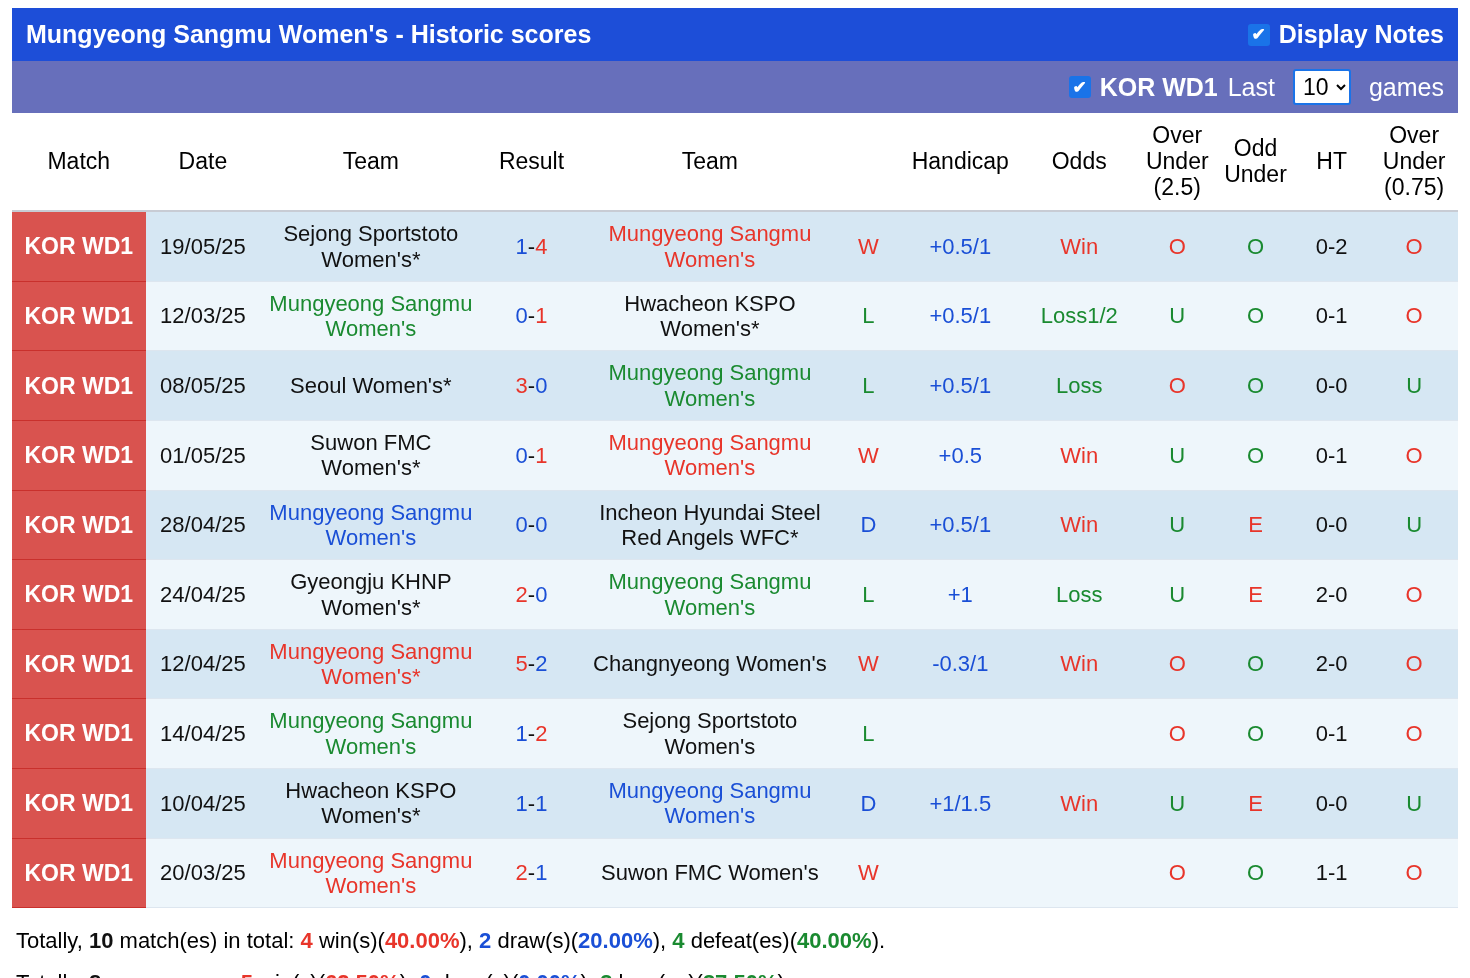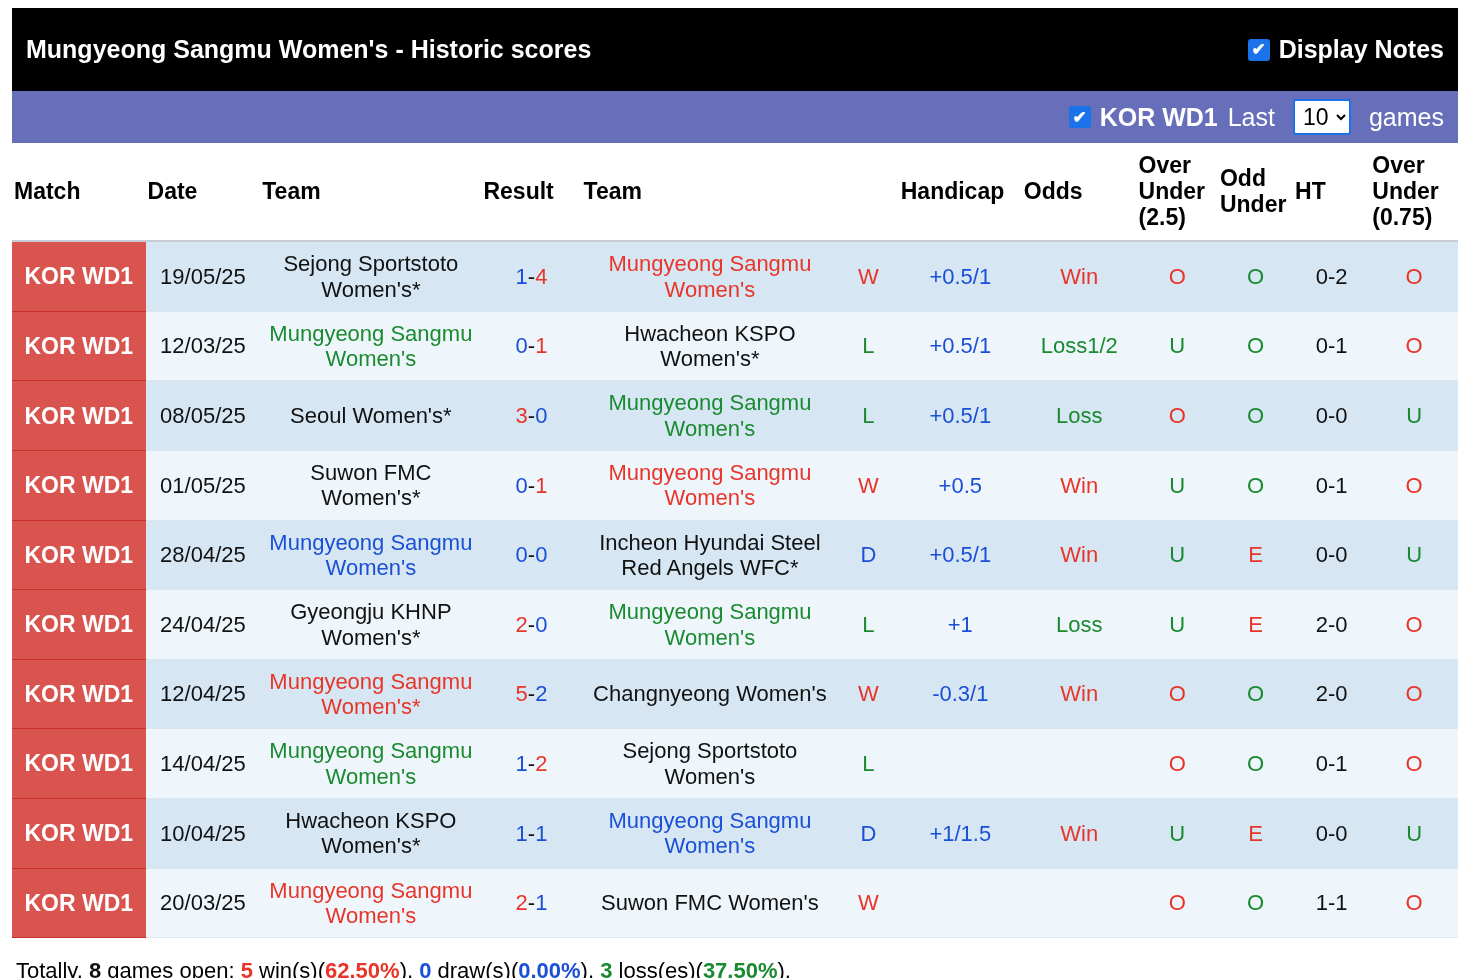--- a/index.html
+++ b/index.html
@@ -8,25 +8,25 @@
     background:#ffffff;
     font-family:"Liberation Sans", sans-serif;
     font-size:21px;
     color:#000;
     overflow:hidden;
   }
   .wrap{width:1470px;box-sizing:border-box;padding:8px 12px 0 12px;}
 
   
   .hdr{
-    background:#000000;
+    background:#1d4ed8;
     color:#fff;
     font-weight:bold;
     font-size:25px;
-    padding:27px 14px;
+    padding:12px 14px;
     display:flex;align-items:center;justify-content:space-between;
     box-sizing:border-box;
   }
   .hdr2{
     background:#676fbb;
     color:#fff;
     font-weight:bold;
     font-size:25px;
     padding:8px 14px;
     display:flex;align-items:center;justify-content:flex-end;
@@ -51,21 +51,21 @@
     border-radius:3px;
     background:#fff;
     color:#000;
     margin:0 8px;
   }
   .lastlbl{font-weight:normal;}
 
   
   table{border-collapse:collapse;width:100%;table-layout:fixed;}
   th{
-    font-size:23px;font-weight:bold;text-align:left;
+    font-size:23px;font-weight:normal;text-align:center;
     padding:10px 2px;
     border-bottom:2px solid #c8ccd4;
     vertical-align:middle;
     line-height:1.12;
   }
   td{
     text-align:center;vertical-align:middle;
     padding:9px 4px;
     font-size:22px;
     line-height:1.15;
@@ -309,18 +309,21 @@
           <td class="red">O</td>
           <td class="green">O</td>
           <td class="dark">1-1</td>
           <td class="red">O</td>
         </tr>
       </tbody>
   </table>
 
   <div class="foot">
     <div>
+      <span>Totally, </span><b class="dark">10</b><span> match(es) in total: </span><b class="red">4</b><span> win(s)(</span><b class="red">40.00%</b><span>), </span><b class="blue">2</b><span> draw(s)(</span><b class="blue">20.00%</b><span>), </span><b class="green">4</b><span> defeat(es)(</span><b class="green">40.00%</b><span>).</span>
+    </div>
+    <div>
       <span>Totally, </span><b class="dark">8</b><span> games open: </span><b class="red">5</b><span> win(s)(</span><b class="red">62.50%</b><span>), </span><b class="blue">0</b><span> draw(s)(</span><b class="blue">0.00%</b><span>), </span><b class="green">3</b><span> loss(es)(</span><b class="green">37.50%</b><span>).</span>
     </div>
 
   </div>
 
 </div>
 
 </body></html>

